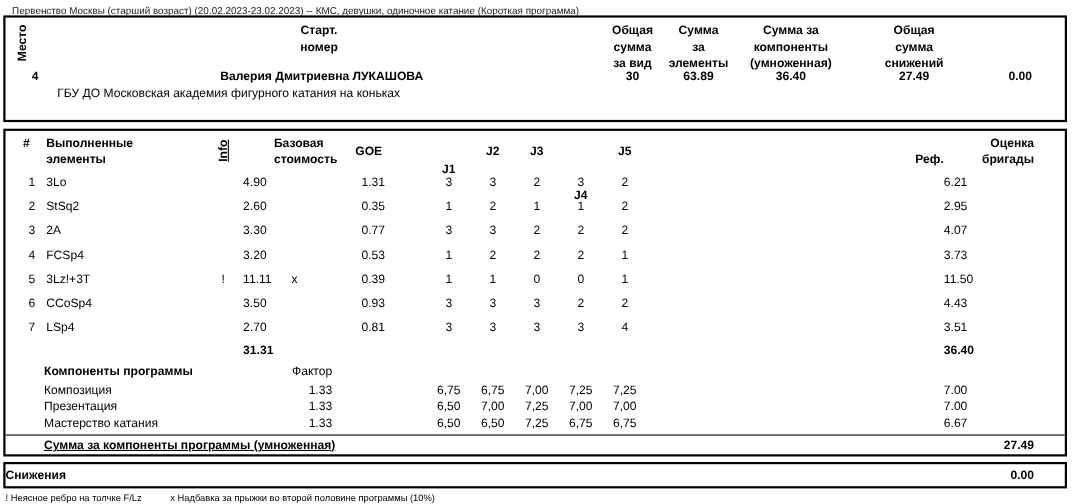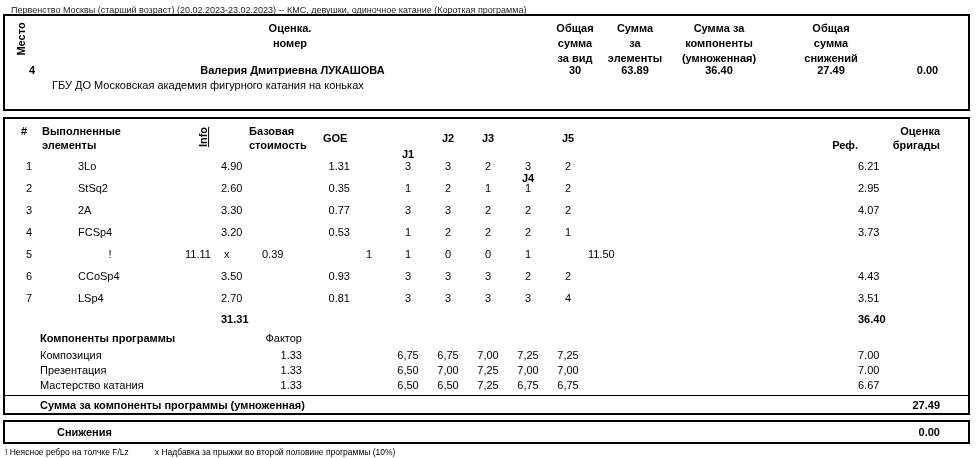--- a/index.html
+++ b/index.html
@@ -27,55 +27,55 @@
   .skName{padding-left:5px;text-align:center;}
   .skClub{padding-left:15px;font-weight:normal;}
   .skVal{text-align:center;}
   
   .grid2{display:grid;grid-template-columns:30px 150px 36px 41px 16px 72px 38px 40px 40px 40px 40px 40px 1fr 82px;
          padding-right:28px;align-items:center;}
   #t2head{position:relative;height:36px;}
   #t2head .h{position:absolute;font-weight:bold;line-height:14px;}
   .erow{height:22px;}
   .num{text-align:right;padding-right:3px;}
-  .ename{padding-left:7px;margin-left:36px;}
+  .ename{padding-left:7px;}
   .info{text-align:center;}
   .base{text-align:left;}
   .xm{padding-left:3px;}
   .goe{text-align:right;}
   .jv{text-align:center;}
   .ref{text-align:right;}
   .score{}
   #baseTotalRow{height:20px;}
   #compHeadRow{height:18px;}
   .crow{height:15px;}
   .clabel{grid-column:1/4;padding-left:35px;}
   .cfactor{grid-column:4/7;text-align:right;padding-right:48px;}
   #sumRow{border-top:1px solid #000;margin-top:3px;height:19px;display:flex;align-items:center;
           padding-right:28px;box-sizing:border-box;}
-  #sumRow .lbl{padding-left:35px;}
+  #sumRow .lbl{padding-left:35px;text-decoration:underline;}
   #sumRow .val{margin-left:auto;}
   
-  #dedBox .lbl{padding-left:52px;}
+  #dedBox .lbl{}
   #dedBox .val{margin-left:auto;padding-right:28px;}
   
   #footnote{left:5px;top:447px;font-size:8.5px;display:flex;gap:26px;white-space:nowrap;}
   .u{text-decoration:underline;}
 </style>
 </head>
 <body>
 
 <div id="title" class="abs">Первенство Москвы (старший возраст) (20.02.2023-23.02.2023)  --  КМС, девушки, одиночное катание  (Короткая программа)</div>
 
 <div id="resultsBox" class="box">
   <div id="resultsHead" class="grid1">
     <div class="vertbox">
       <span class="vert">Место</span>
     </div>
-    <div class="hc b pre">Оценка.
+    <div class="hc b pre">Старт.
 номер</div>
     <div class="hc b pre">Общая
 сумма
 за вид</div>
     <div class="hc b pre">Сумма
 за
 элементы</div>
     <div class="hc b pre">Сумма за
 компоненты
 (умноженная)</div>
@@ -178,20 +178,21 @@
     <div class="jv">1</div>
     <div class="jv">2</div>
     <div class="jv">2</div>
     <div class="jv">2</div>
     <div class="jv">1</div>
     <div class="ref"></div>
     <div class="score">3.73</div>
   </div>
   <div class="grid2 erow">
     <div class="num">5</div>
+    <div class="ename">3Lz!+3T</div>
     <div class="info">!</div>
     <div class="base">11.11</div>
     <div class="xm">x</div>
     <div class="goe">0.39</div>
     <div></div>
     <div class="jv">1</div>
     <div class="jv">1</div>
     <div class="jv">0</div>
     <div class="jv">0</div>
     <div class="jv">1</div>

